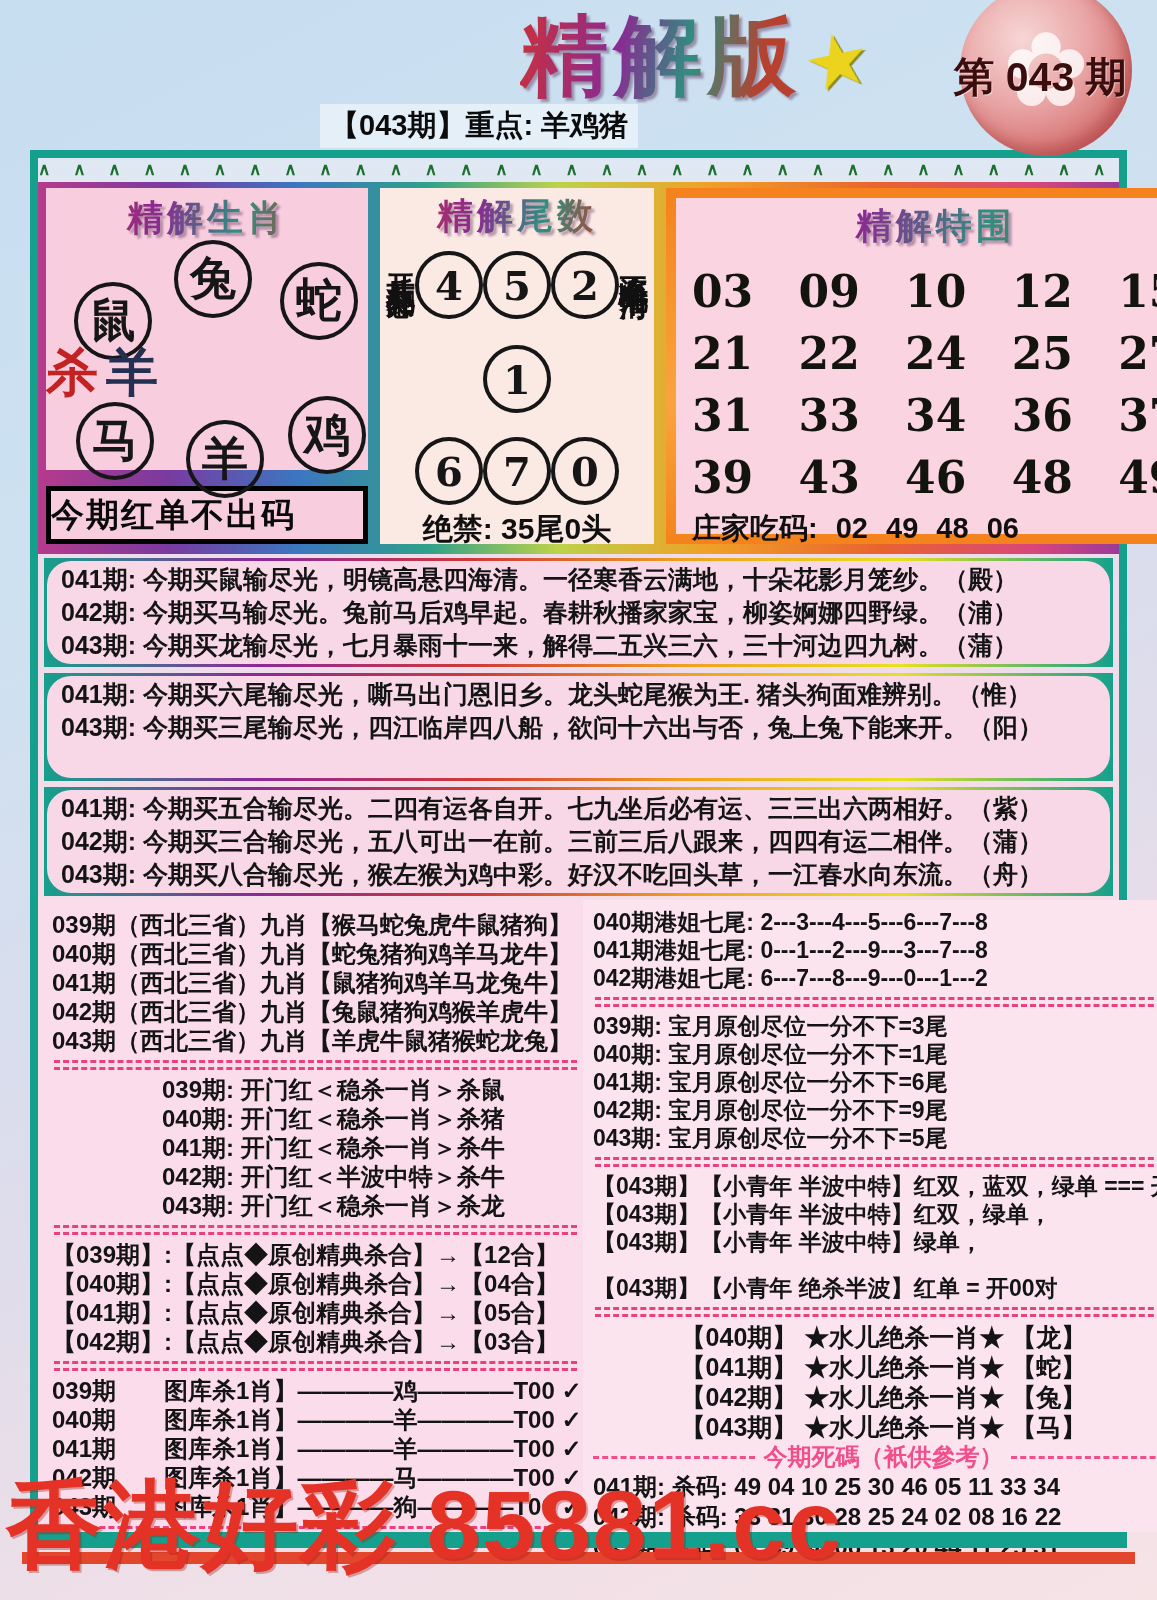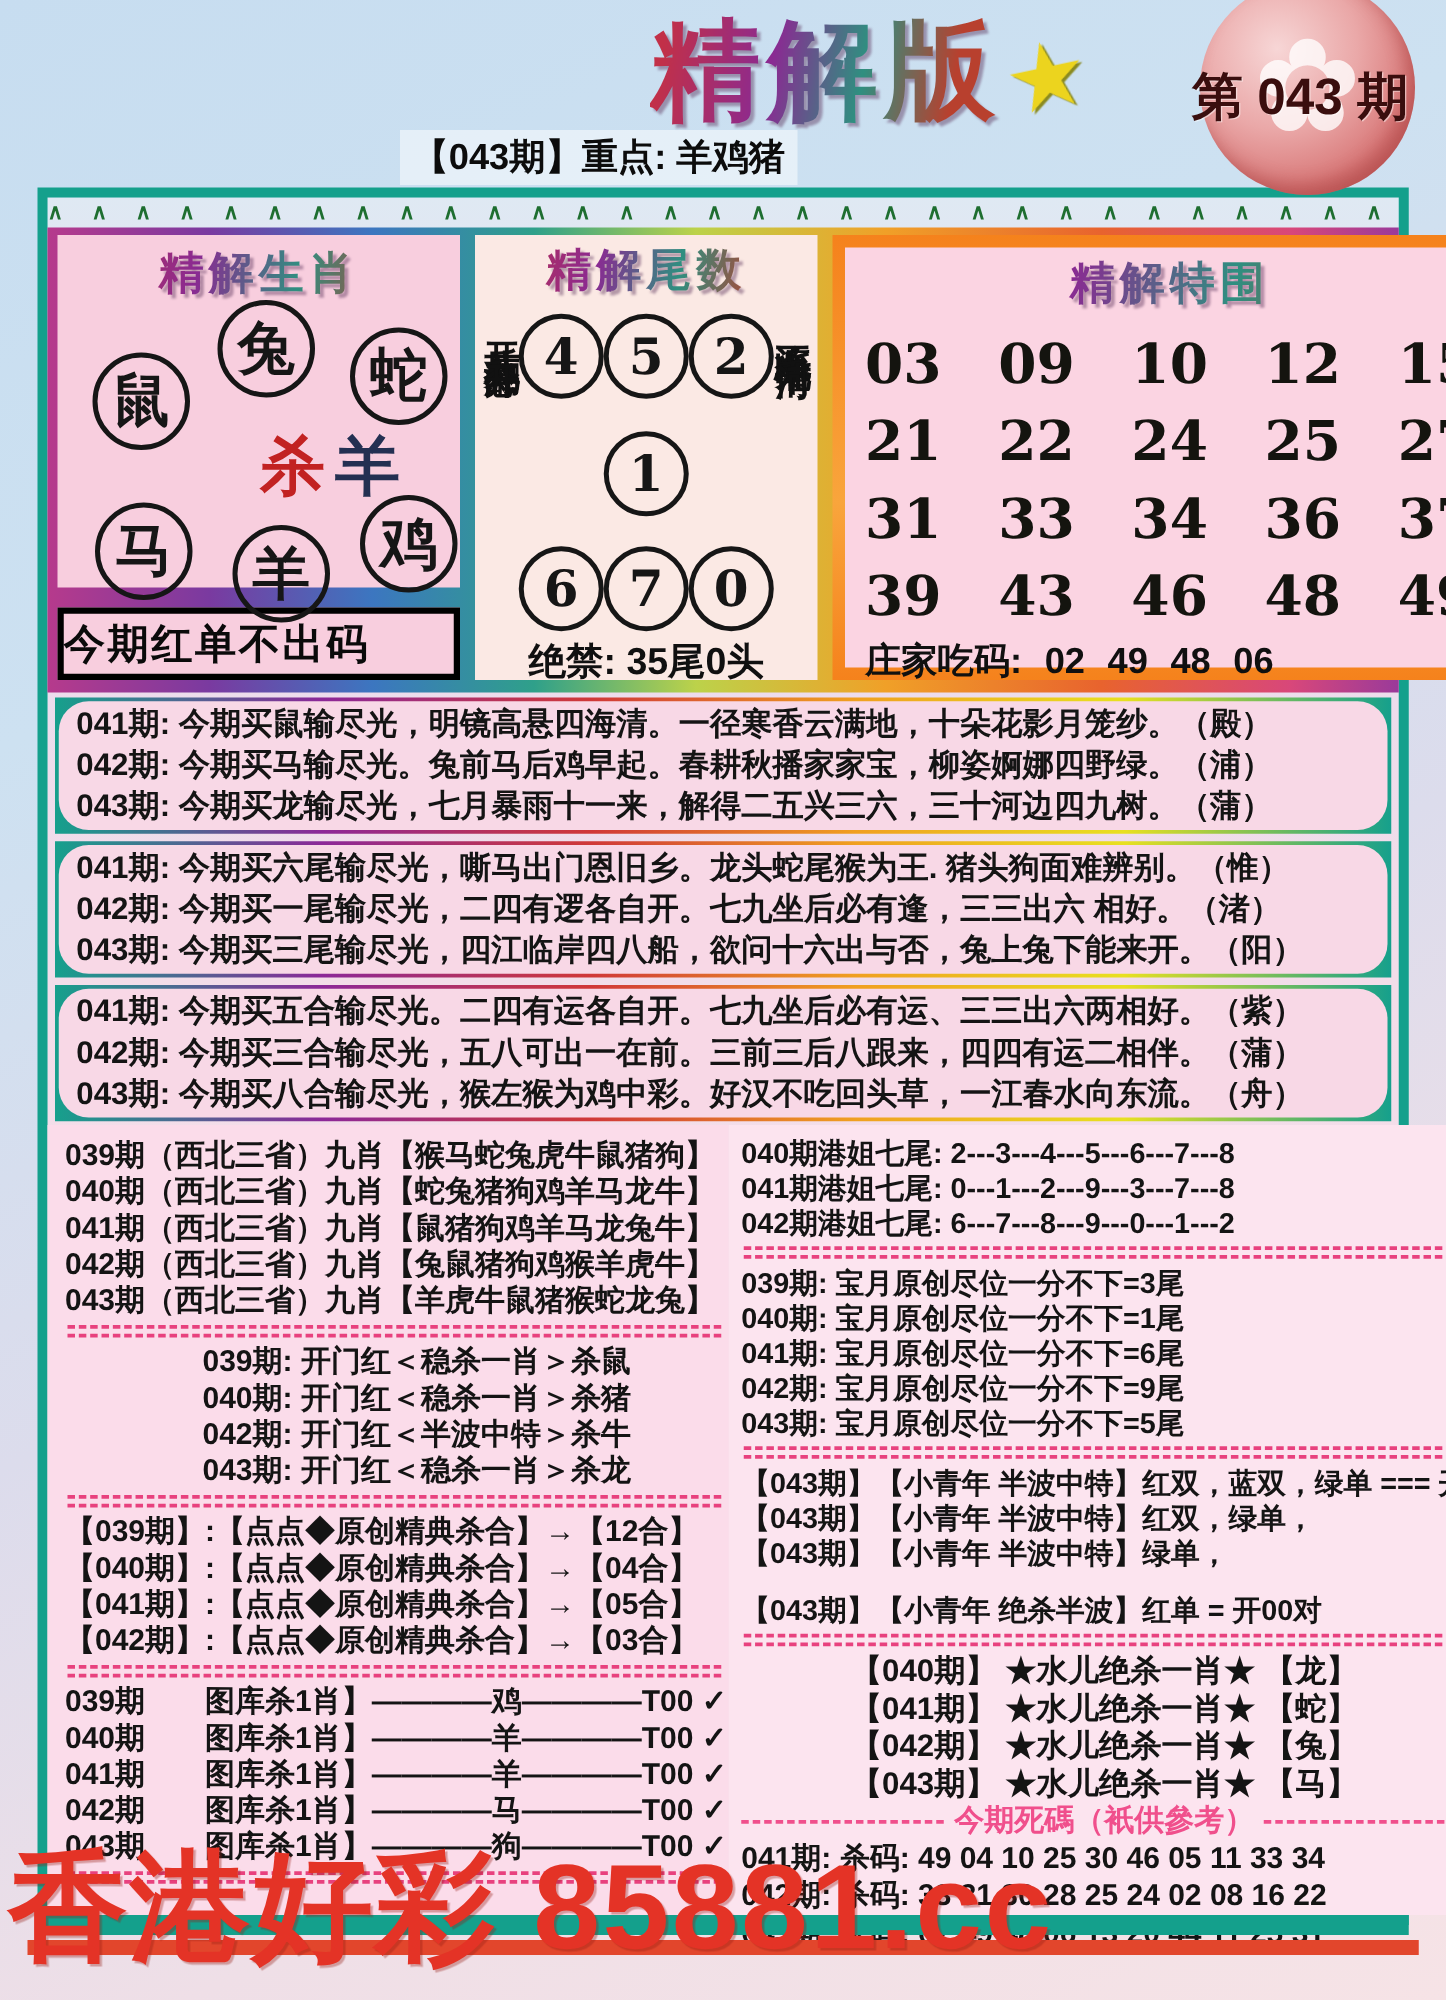--- a/index.html
+++ b/index.html
@@ -38,21 +38,21 @@
 
   
   .box-row{display:flex;gap:12px;padding:6px 8px 10px 8px;height:372px;box-sizing:border-box;
      background:linear-gradient(90deg,#b63a8c 0%,#7a3aa0 12%,#3c76c0 24%,#2fa08a 36%,#bcd24a 48%,#f0a028 62%,#e8632e 78%,#d8477a 92%,#9a3a9a 100%);}
   .box-title{font-size:36px;text-align:center;letter-spacing:4px;padding-top:4px;}
 
   .zodiac-col{width:352px;display:flex;flex-direction:column;}
   .zodiac-box{height:294px;background:#f8cede;position:relative;}
   .zcircle{position:absolute;width:70px;height:70px;border:4px solid #161616;border-radius:50%;
      display:flex;align-items:center;justify-content:center;font-size:46px;font-weight:bold;color:#161616;}
-  .kill-line{position:absolute;left:0;right:40px;top:150px;text-align:right;
+  .kill-line{position:absolute;left:0;right:40px;top:150px;text-align:left;
      font-size:52px;font-weight:bold;letter-spacing:8px;}
   .kill-red{color:#c22222;}
   .kill-dark{color:#243052;}
   .note-box{margin:16px auto 0;width:312px;height:48px;border:5px solid #000;background:#f8cede;
      font-size:33px;font-weight:bold;color:#0a0a0a;text-align:left;line-height:48px;letter-spacing:2px;}
 
   .tail-box{width:330px;background:#fbe9e4;display:flex;flex-direction:column;padding:0 6px;box-sizing:border-box;}
   .tail-body{display:flex;flex:1;align-items:stretch;}
   .v-text{writing-mode:vertical-rl;text-orientation:upright;font-size:29px;font-weight:bold;
      color:#111;line-height:1;letter-spacing:3px;padding-top:10px;}
@@ -174,21 +174,20 @@
     <div class="rb">
         <div class="verse-box">
       <div class="verse-line">041期: 今期买鼠输尽光，明镜高悬四海清。一径寒香云满地，十朵花影月笼纱。（殿）</div>
       <div class="verse-line">042期: 今期买马输尽光。兔前马后鸡早起。春耕秋播家家宝，柳姿婀娜四野绿。（浦）</div>
       <div class="verse-line">043期: 今期买龙输尽光，七月暴雨十一来，解得二五兴三六，三十河边四九树。（蒲）</div>
     </div>
       </div>
     <div class="rb">
         <div class="verse-box">
       <div class="verse-line">041期: 今期买六尾输尽光，嘶马出门恩旧乡。龙头蛇尾猴为王. 猪头狗面难辨别。（惟）</div>
-      <div class="verse-line">042期: 今期买一尾输尽光，二四有逻各自开。七九坐后必有逢，三三出六 相好。（渚）</div>
       <div class="verse-line">043期: 今期买三尾输尽光，四江临岸四八船，欲问十六出与否，兔上兔下能来开。（阳）</div>
     </div>
       </div>
     <div class="rb">
         <div class="verse-box">
       <div class="verse-line">041期: 今期买五合输尽光。二四有运各自开。七九坐后必有运、三三出六两相好。（紫）</div>
       <div class="verse-line">042期: 今期买三合输尽光，五八可出一在前。三前三后八跟来，四四有运二相伴。（蒲）</div>
       <div class="verse-line">043期: 今期买八合输尽光，猴左猴为鸡中彩。好汉不吃回头草，一江春水向东流。（舟）</div>
     </div>
       </div>
@@ -197,20 +196,21 @@
   <div class="bottom-cols">
     <div class="col-left">
       <div class="l-line">039期（西北三省）九肖【猴马蛇兔虎牛鼠猪狗】</div>
       <div class="l-line">040期（西北三省）九肖【蛇兔猪狗鸡羊马龙牛】</div>
       <div class="l-line">041期（西北三省）九肖【鼠猪狗鸡羊马龙兔牛】</div>
       <div class="l-line">042期（西北三省）九肖【兔鼠猪狗鸡猴羊虎牛】</div>
       <div class="l-line">043期（西北三省）九肖【羊虎牛鼠猪猴蛇龙兔】</div>
       <div class="sep"></div>
       <div class="l-line l-center">039期: 开门红＜稳杀一肖＞杀鼠</div>
       <div class="l-line l-center">040期: 开门红＜稳杀一肖＞杀猪</div>
+      <div class="l-line l-center">041期: 开门红＜稳杀一肖＞杀牛</div>
       <div class="l-line l-center">042期: 开门红＜半波中特＞杀牛</div>
       <div class="l-line l-center">043期: 开门红＜稳杀一肖＞杀龙</div>
       <div class="sep"></div>
       <div class="l-line">【039期】:【点点◆原创精典杀合】→【12合】</div>
       <div class="l-line">【040期】:【点点◆原创精典杀合】→【04合】</div>
       <div class="l-line">【041期】:【点点◆原创精典杀合】→【05合】</div>
       <div class="l-line">【042期】:【点点◆原创精典杀合】→【03合】</div>
       <div class="sep"></div>
       <div class="l-line">039期　　图库杀1肖】————鸡————T00 ✓</div>
       <div class="l-line">040期　　图库杀1肖】————羊————T00 ✓</div>

